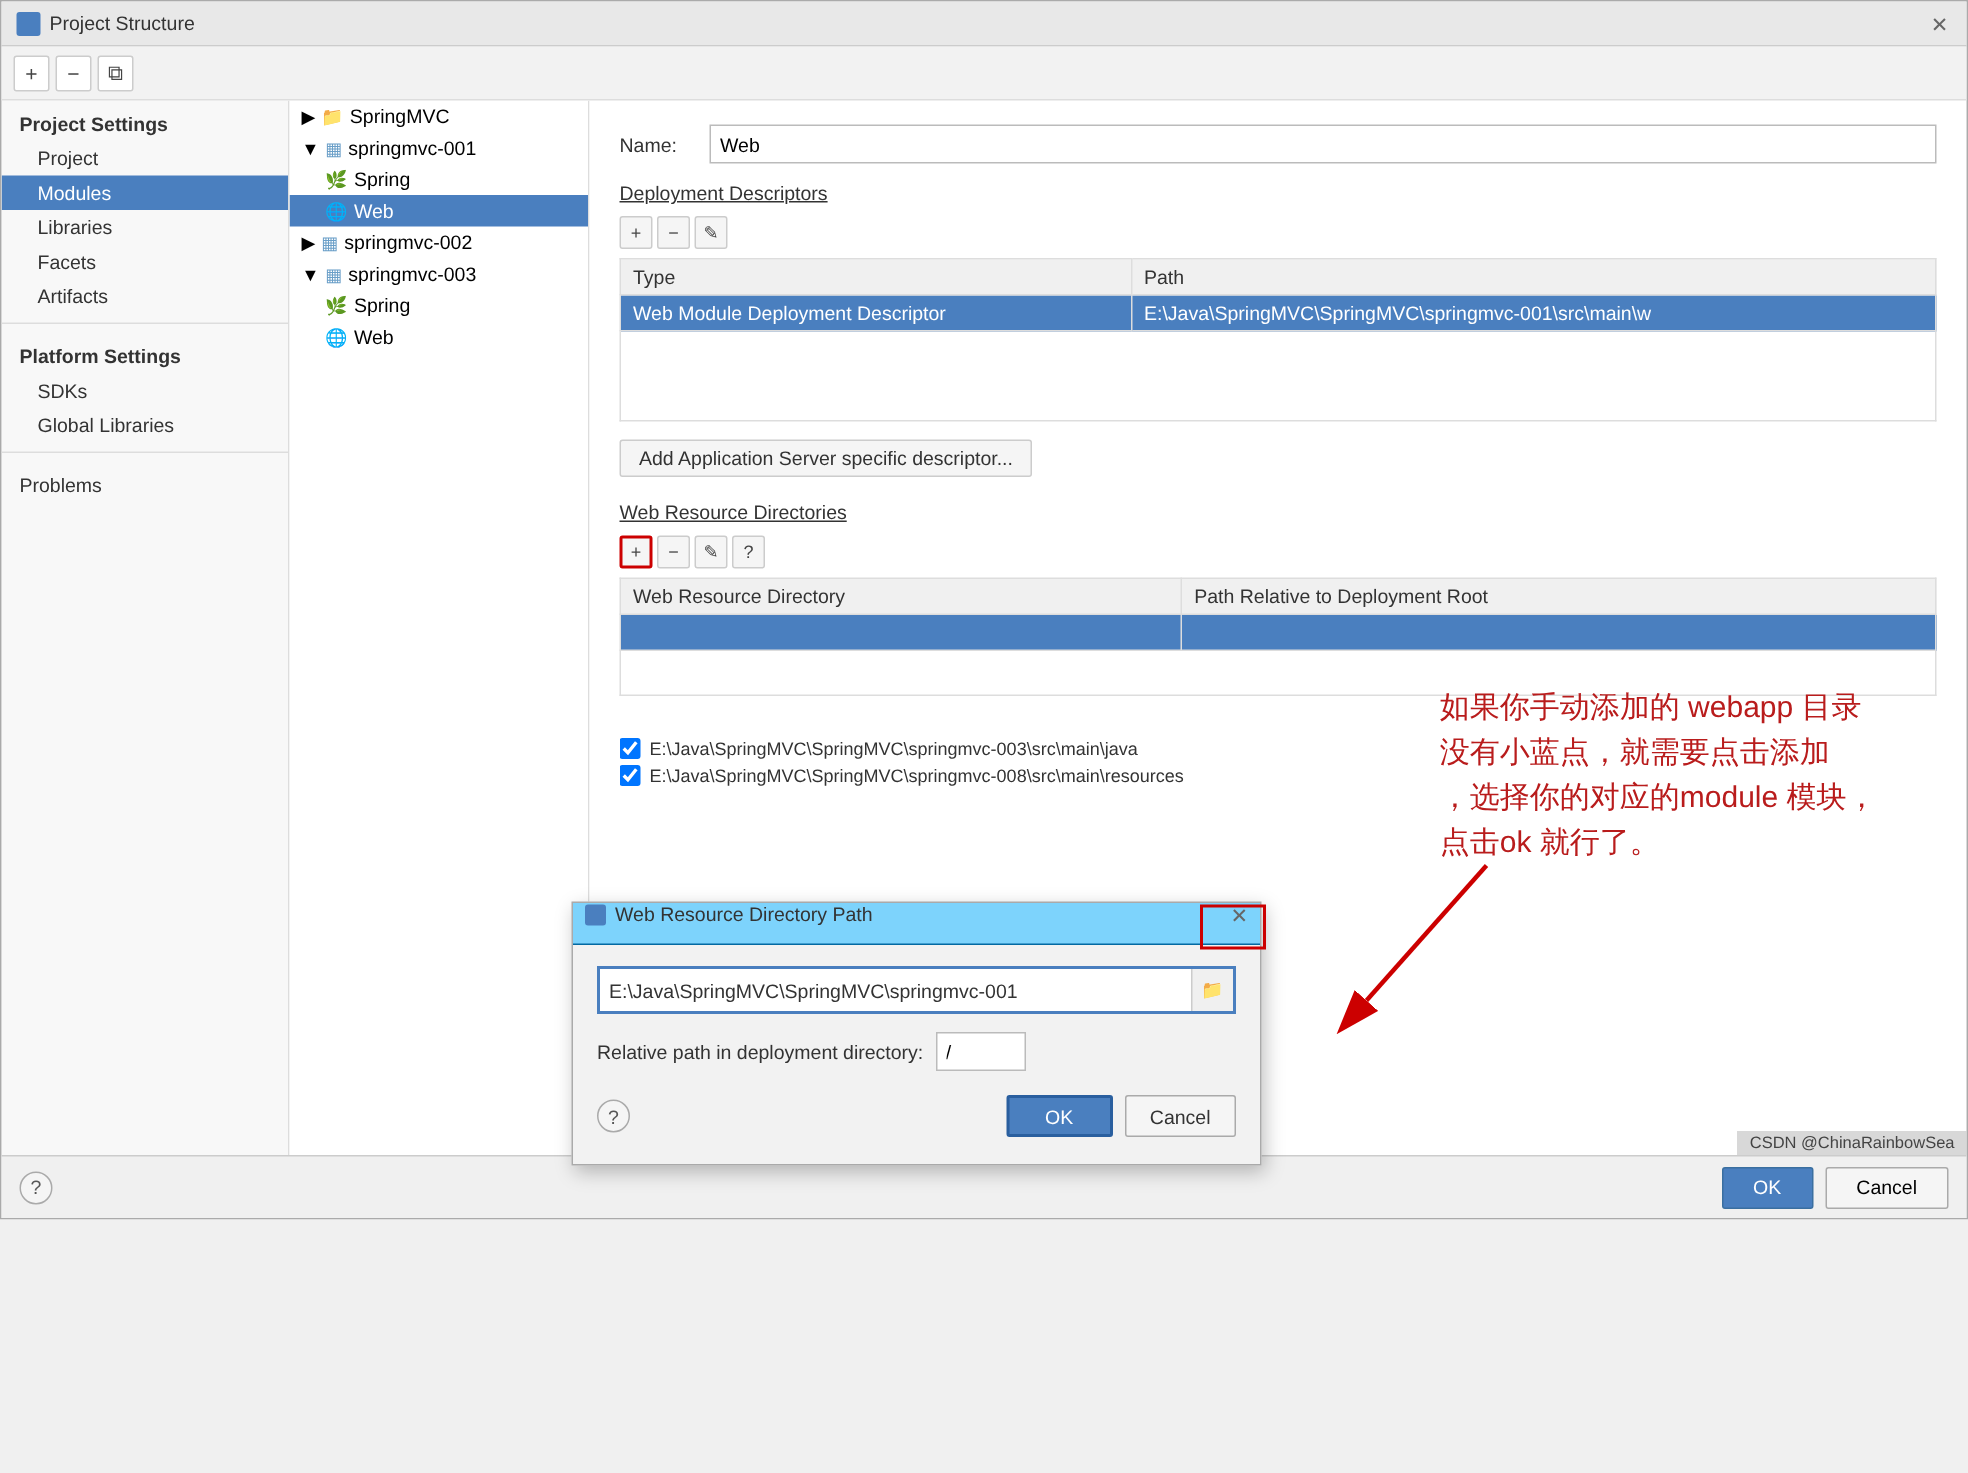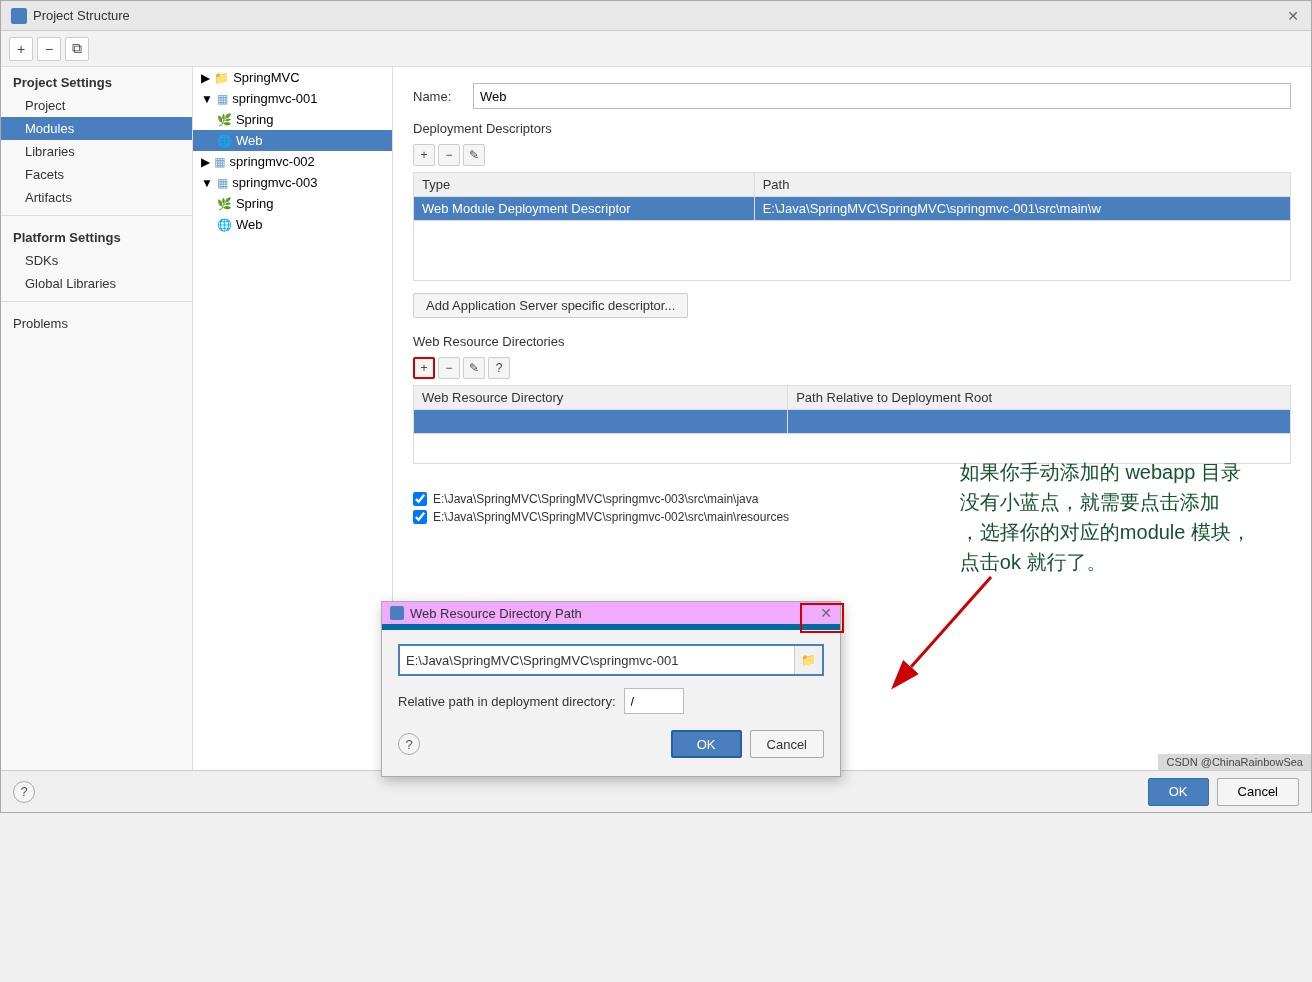--- a/index.html
+++ b/index.html
@@ -189,20 +189,21 @@
       padding: 2px 6px;
       font-size: 13px;
       background: #fff;
     }
 
     .section-title {
       font-size: 13px;
       color: #333;
       margin-bottom: 8px;
       font-weight: normal;
+      text-decoration: underline;
     }
 
     .section-toolbar {
       display: flex;
       gap: 3px;
       margin-bottom: 6px;
     }
 
     .section-btn {
       width: 22px;
@@ -254,21 +255,21 @@
       color: #333;
       border-radius: 2px;
       margin-bottom: 16px;
     }
 
     
     .annotation-box {
       position: absolute;
       top: 390px;
       right: 60px;
-      color: #14532d;
+      color: #b91c1c;
       font-size: 20px;
       line-height: 1.5;
       font-weight: normal;
       pointer-events: none;
       text-align: left;
       max-width: 380px;
     }
 
     
     .web-res-row {
@@ -337,27 +338,27 @@
       border: 1px solid #aaa;
       box-shadow: 2px 4px 12px rgba(0,0,0,0.25);
       width: 460px;
       position: absolute;
       top: 600px;
       left: 380px;
       pointer-events: all;
     }
 
     .dialog-title-bar {
-      background: #f0abfc;
+      background: #7dd3fc;
       height: 28px;
       display: flex;
-      align-items: center;
+      align-items: flex-start;
       padding: 0 8px;
       justify-content: space-between;
-      border-bottom: 6px solid #0369a1;
+      border-bottom: 1px solid #0369a1;
     }
 
     .dialog-title-left {
       display: flex; align-items: center; gap: 6px;
     }
 
     .dialog-title-icon {
       width: 14px; height: 14px;
       background: #4a7fbf;
       border-radius: 2px;
@@ -677,21 +678,21 @@
         </table>
       </div>
 
       <div class="bottom-section">
         <div class="checkbox-row">
           <input type="checkbox" checked="" style="">
           <span>E:\Java\SpringMVC\SpringMVC\springmvc-003\src\main\java</span>
         </div>
         <div class="checkbox-row">
           <input type="checkbox" checked="" style="">
-          <span>E:\Java\SpringMVC\SpringMVC\springmvc-002\src\main\resources</span>
+          <span>E:\Java\SpringMVC\SpringMVC\springmvc-008\src\main\resources</span>
         </div>
       </div>
 
       <div class="annotation-box">
         <div>如果你手动添加的 webapp 目录</div>
         <div>没有小蓝点，就需要点击添加</div>
         <div>，选择你的对应的module 模块，</div>
         <div>点击ok 就行了。</div>
       </div>
 

